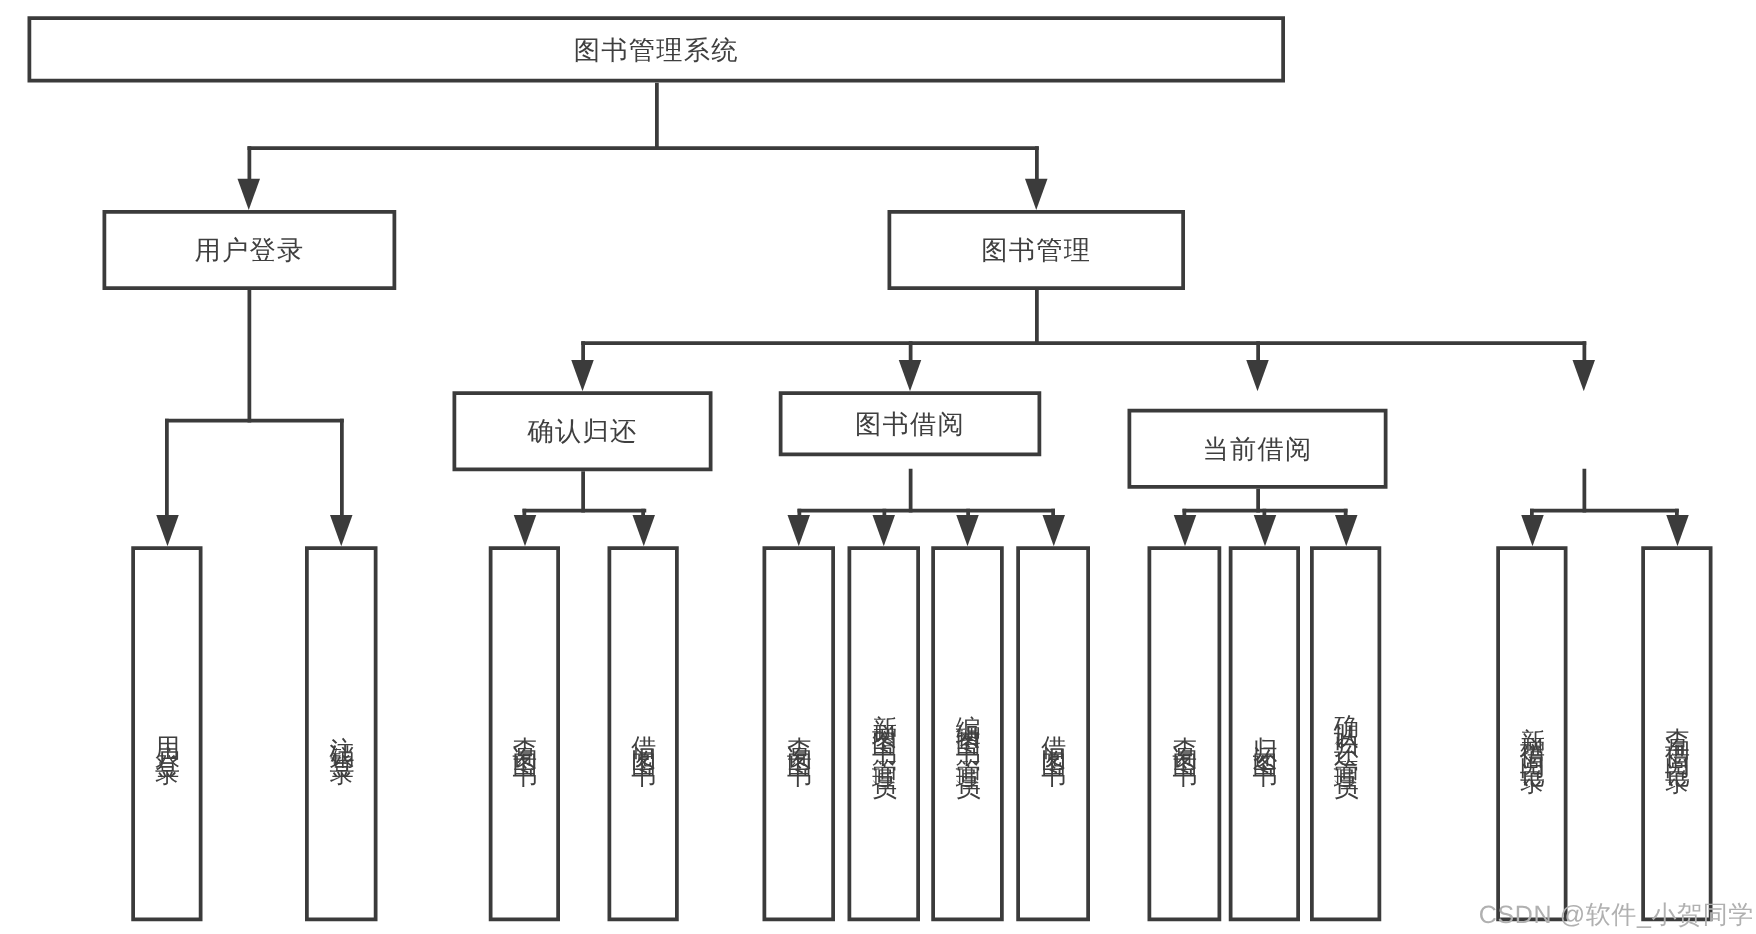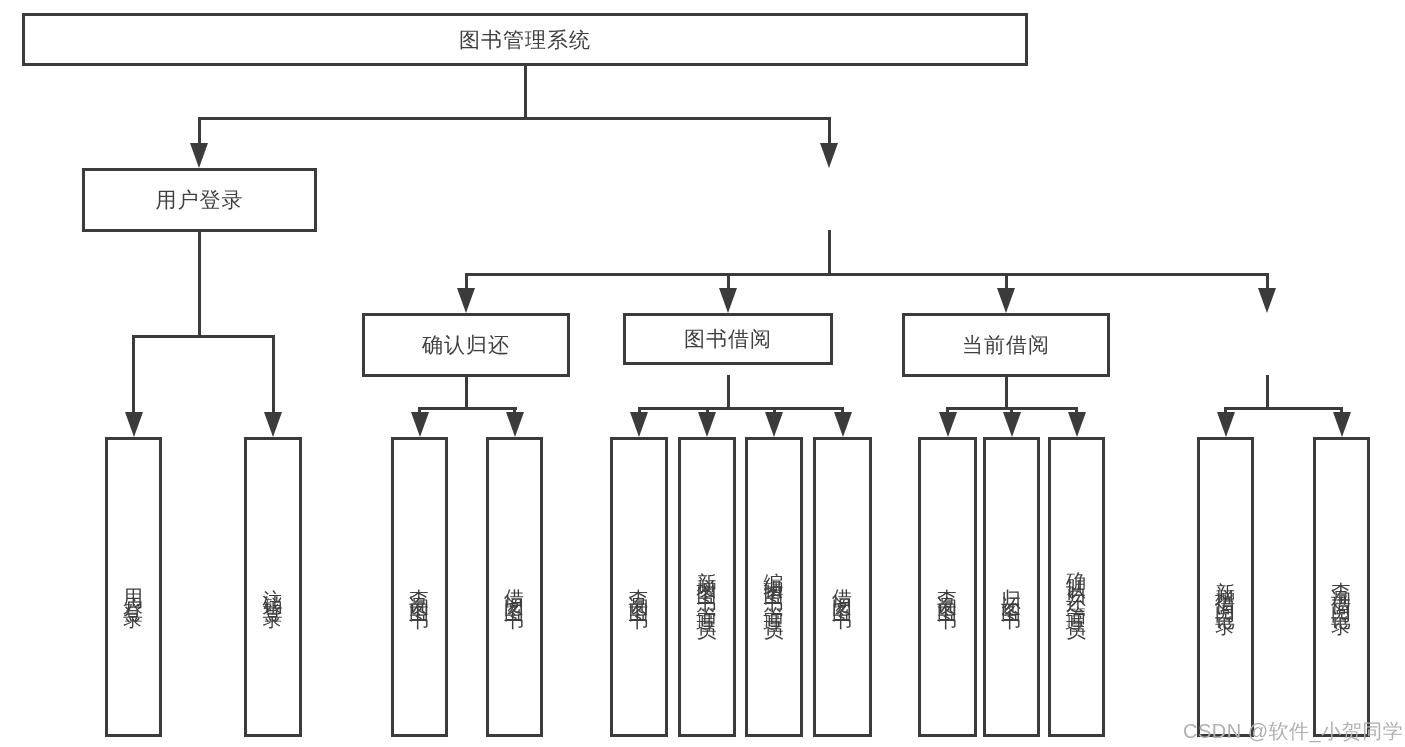--- a/index.html
+++ b/index.html
@@ -116,28 +116,31 @@
   <div class="vl" style="left:1340px;top:407px;height:9px"></div>
   <div class="ar" style="left:1332.5px;top:412px"></div>
 
   <div class="node hnode" style="left:22px;top:13px;width:1006px;height:53px">
     <span>图书管理系统</span>
   </div>
 
   <div class="node hnode" style="left:82px;top:168px;width:235px;height:64px">
     <span>用户登录</span>
   </div>
+  <div class="node hnode" style="left:710px;top:168px;width:238px;height:64px">
+    <span>图书管理</span>
+  </div>
 
   <div class="node hnode" style="left:362px;top:313px;width:208px;height:64px">
     <span>确认归还</span>
   </div>
   <div class="node hnode" style="left:623px;top:313px;width:210px;height:52px">
     <span>图书借阅</span>
   </div>
-  <div class="node hnode" style="left:902px;top:313px;width:208px;height:64px">
+  <div class="node hnode" style="left:902px;top:327px;width:208px;height:64px">
     <span>当前借阅</span>
   </div>
 
   <div class="node vnode" style="left:105px;top:437px;width:57px;height:300px">
     <span>用户登录</span>
   </div>
   <div class="node vnode" style="left:244px;top:437px;width:58px;height:300px">
     <span>注销登录</span>
   </div>
 

